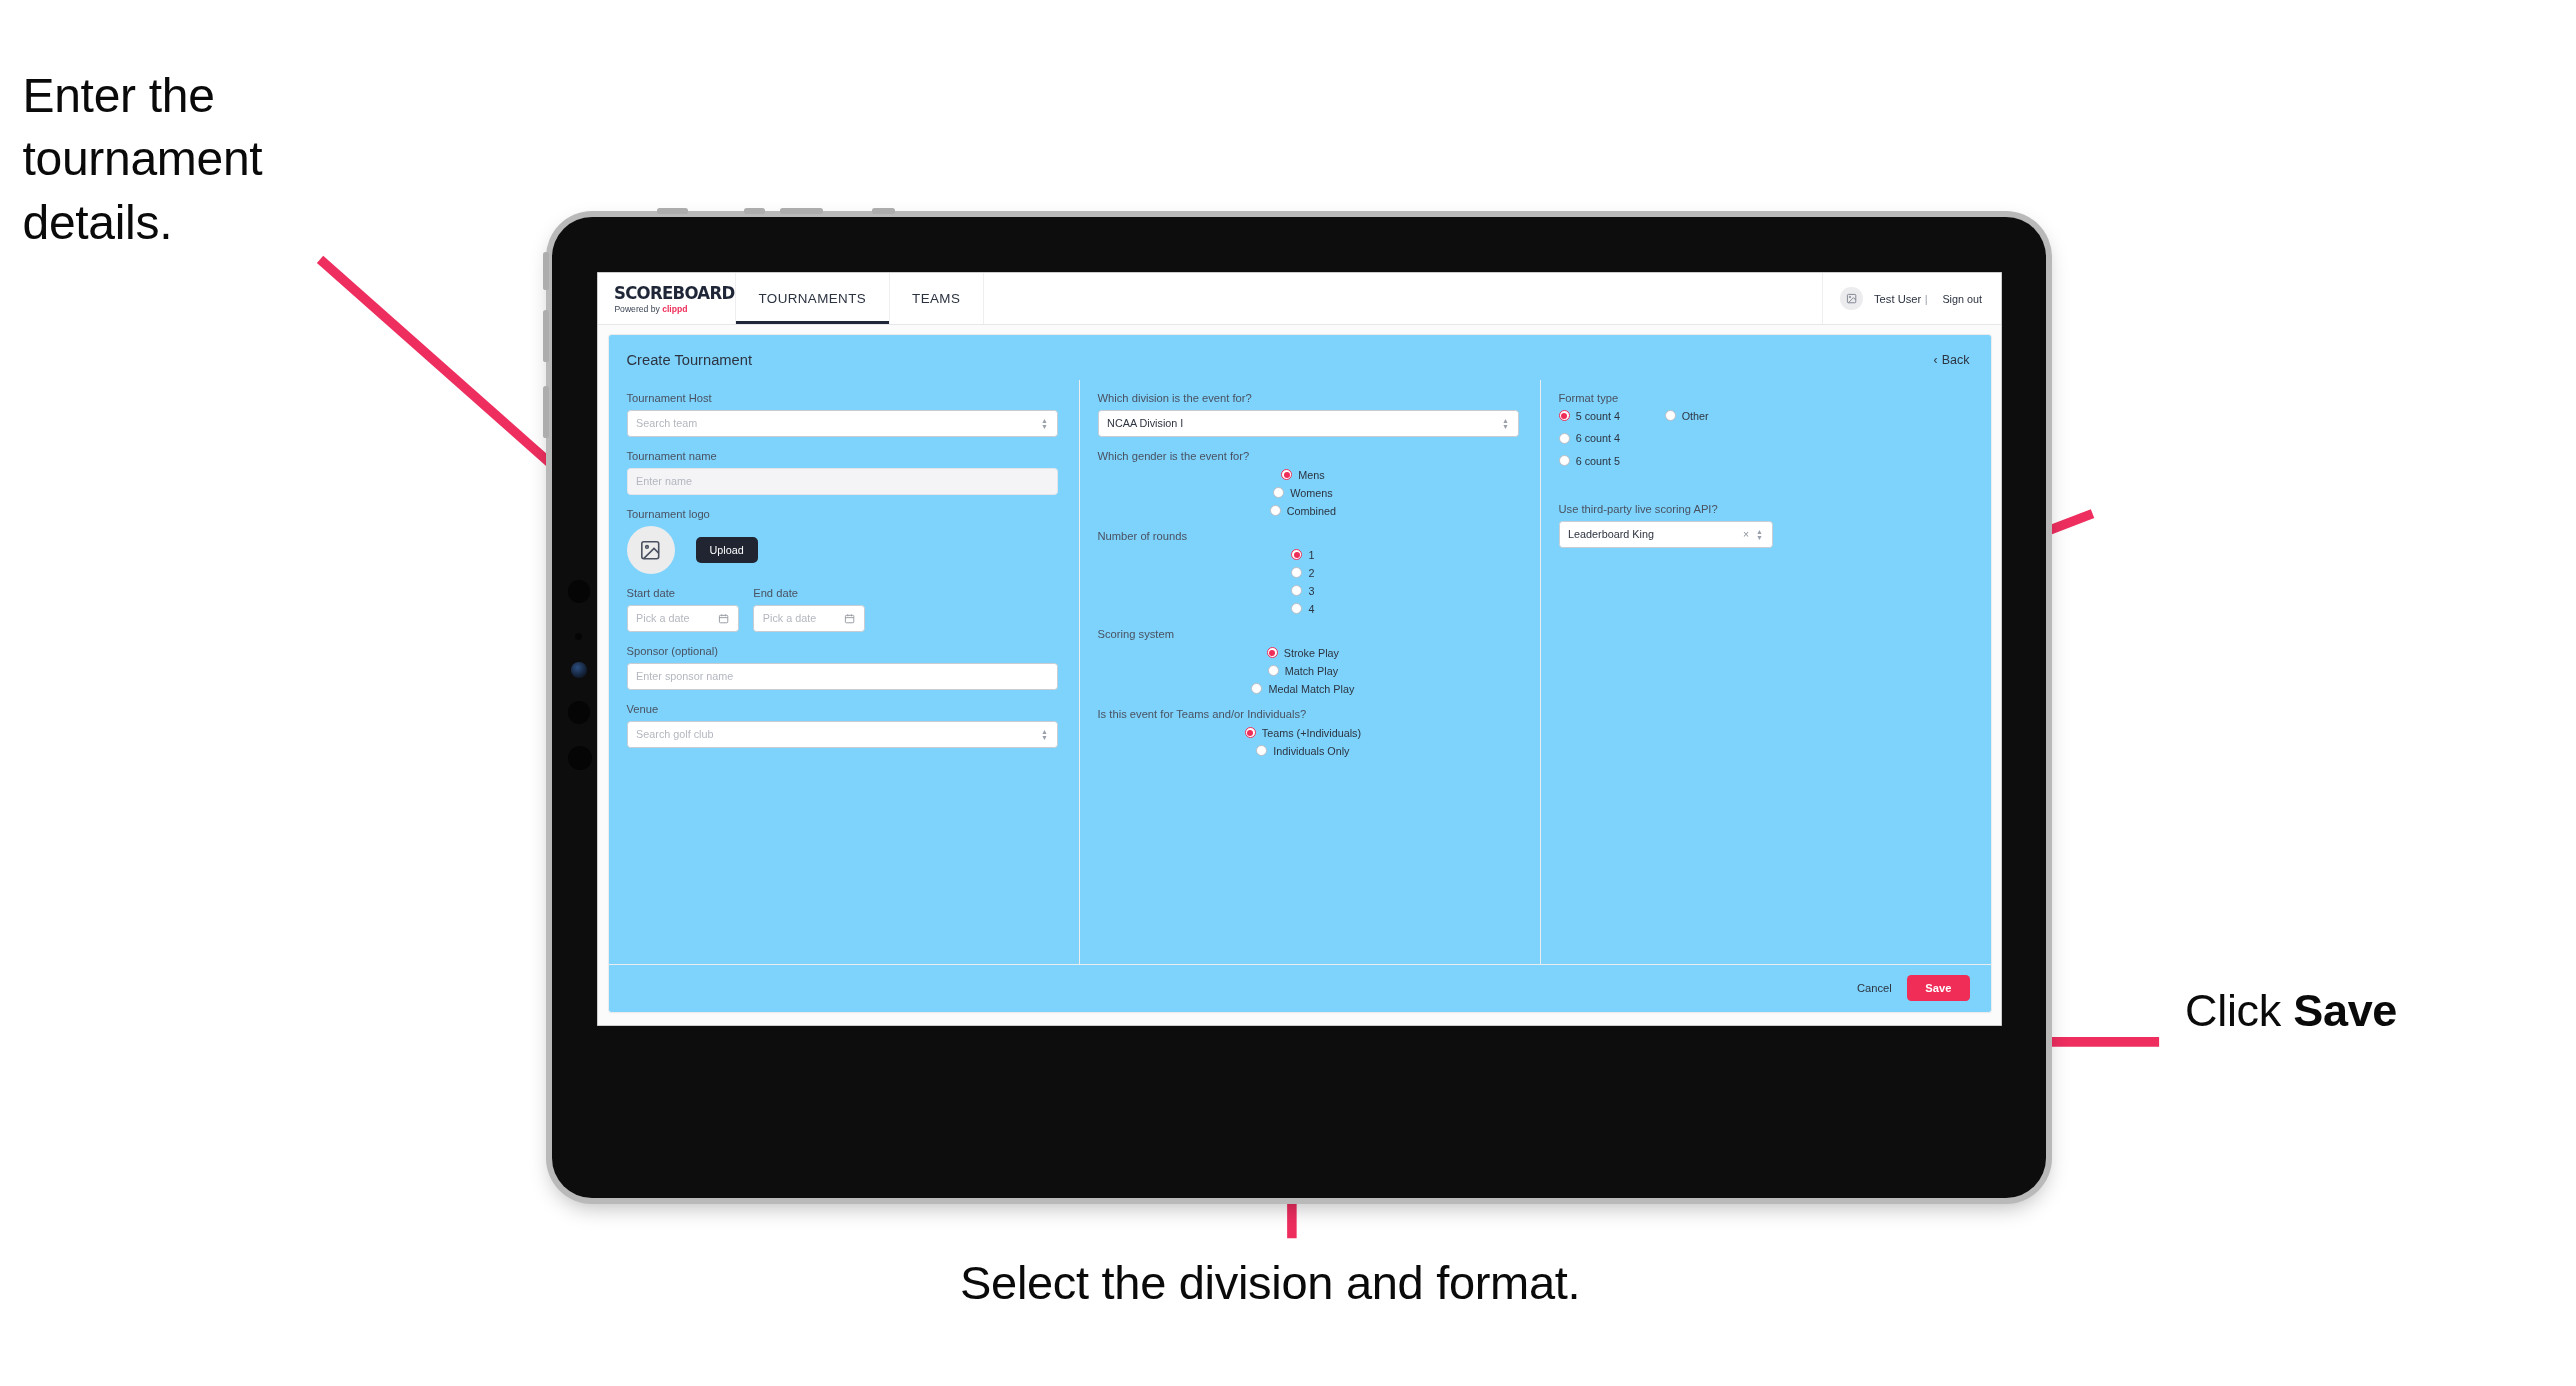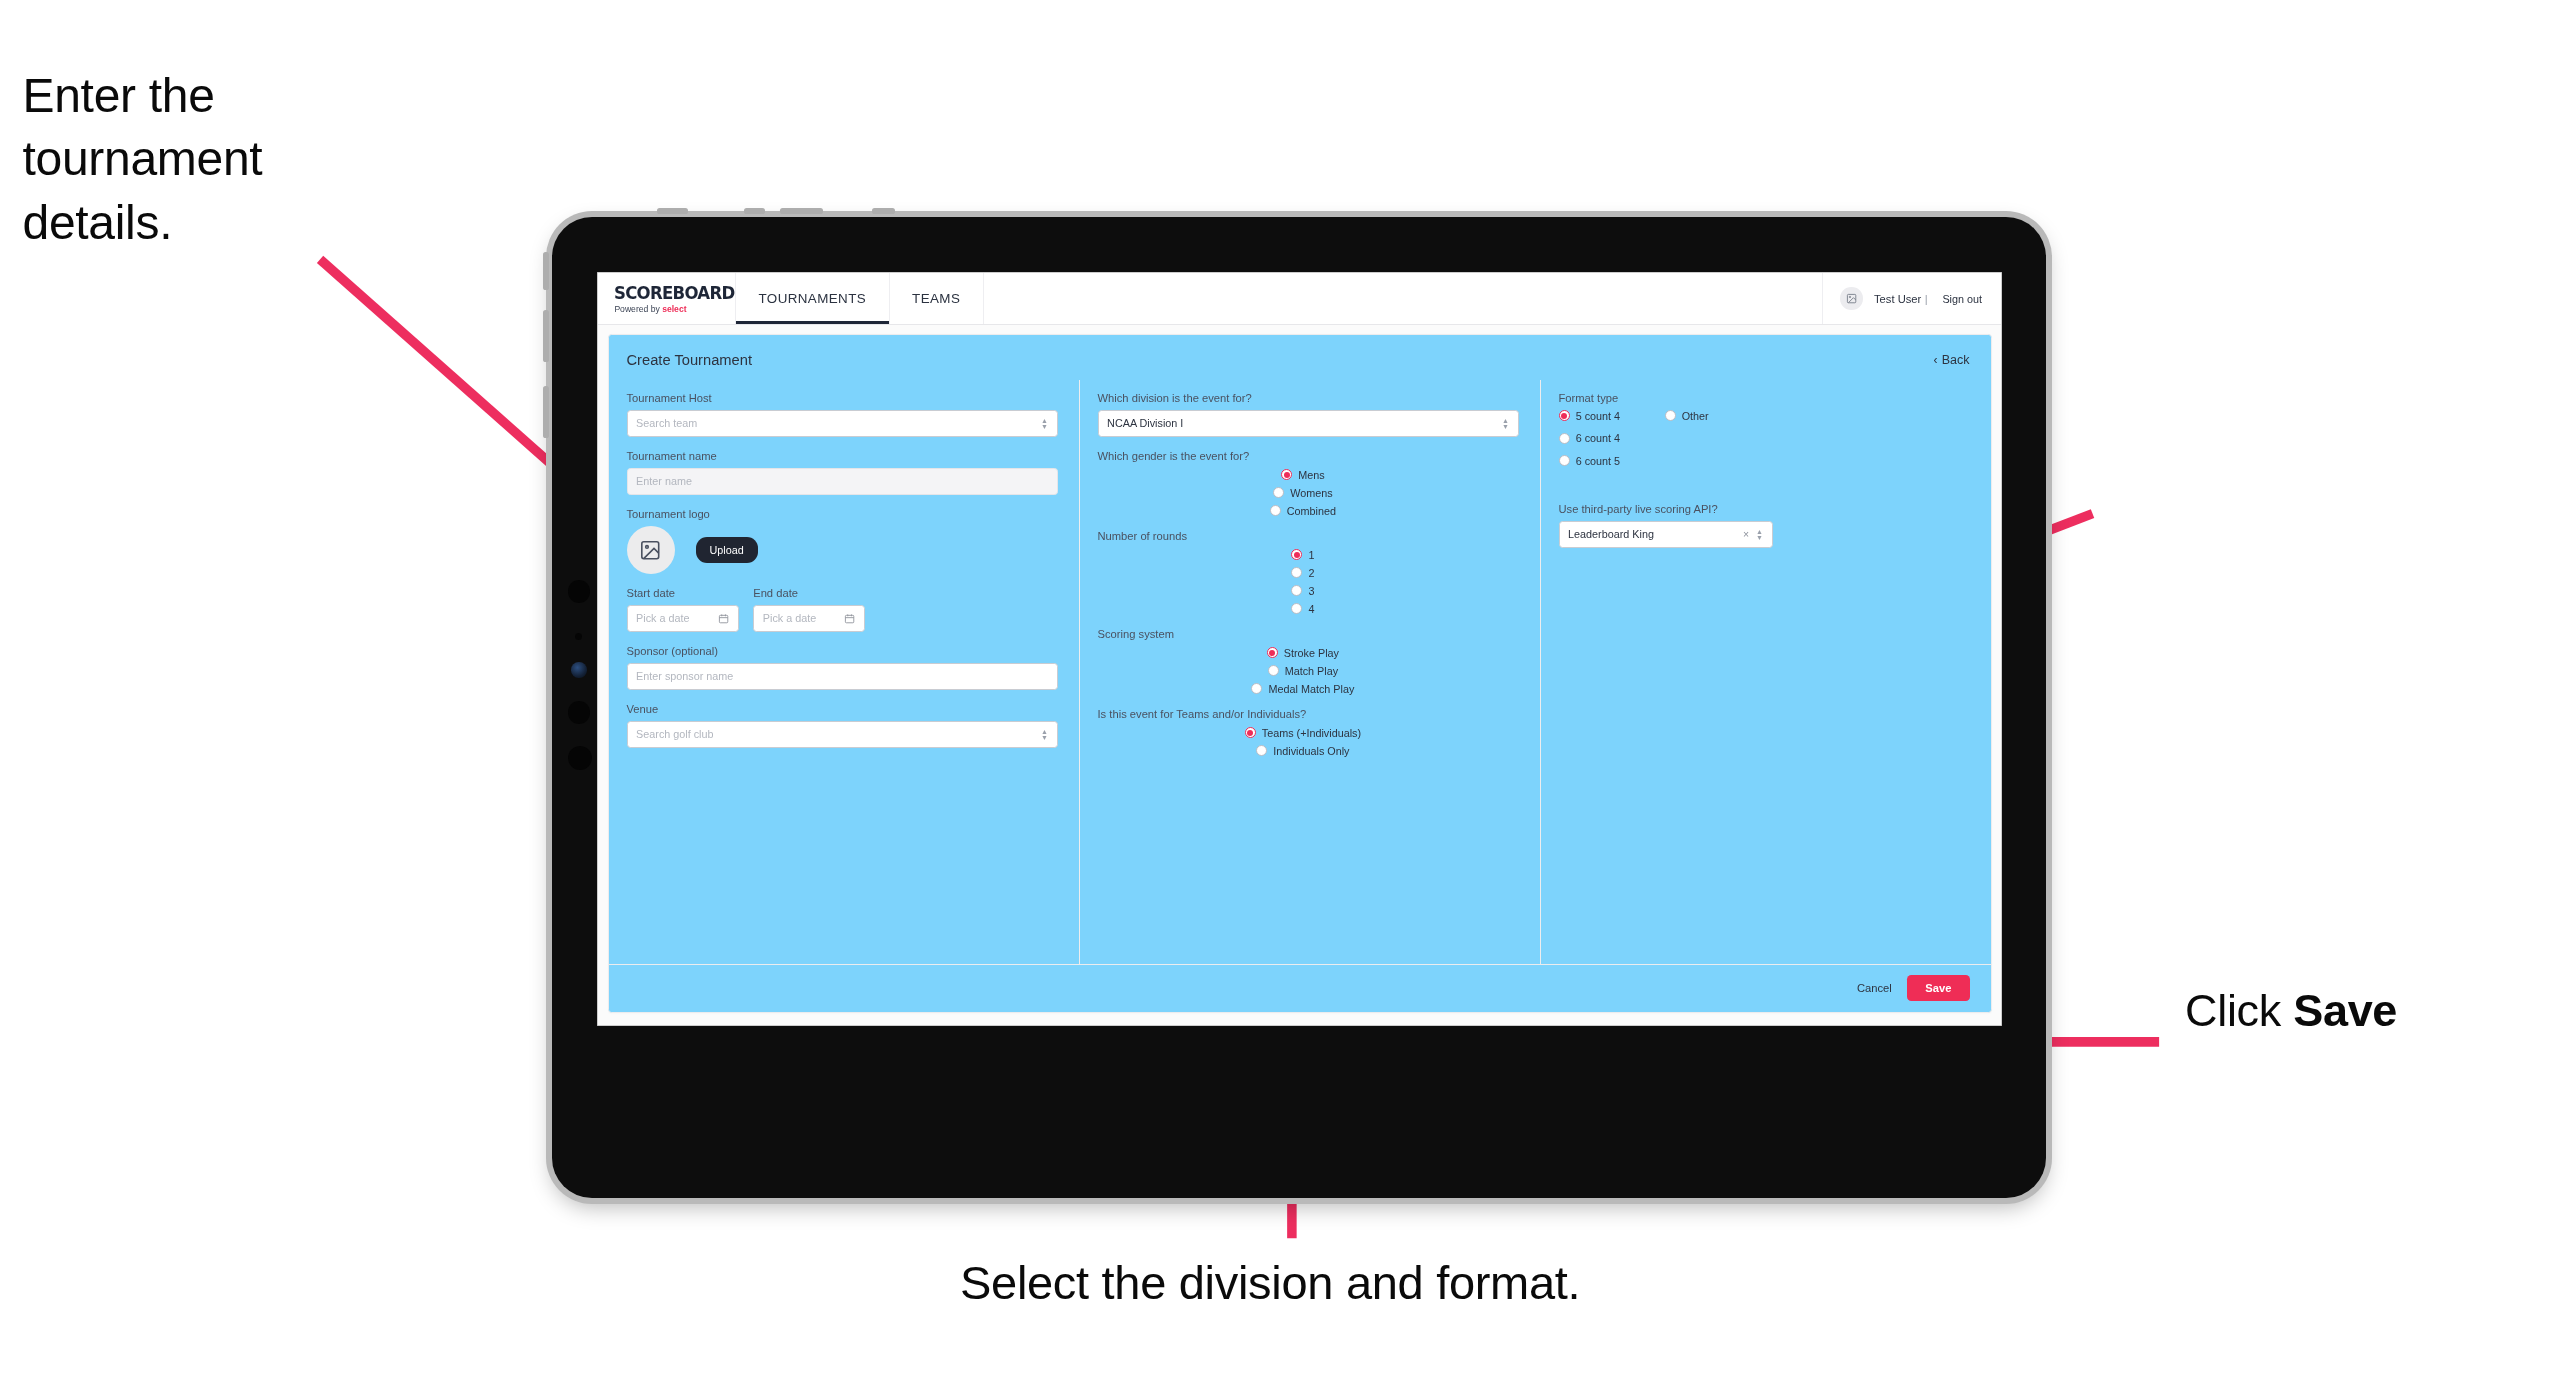--- a/index.html
+++ b/index.html
@@ -175,21 +175,21 @@
   .gap { height: 13px; }
 
   
   .logo-row { display: flex; align-items: center; gap: 21px; margin-top: 1.7px; }
   .logo-circle {
     width: 48px; height: 48px; border-radius: 50%;
     background: #ececed; display: flex; align-items: center; justify-content: center;
   }
   .upload-btn {
     background: #202531; color: #ffffff;
-    font-size: 10.8px; padding: 7px 14px; border-radius: 11px;
+    font-size: 10.8px; padding: 7px 14px; border-radius: 5px;
     border: none; cursor: pointer;
   }
   .dates { display: flex; gap: 14.7px; }
   .dates > div { width: 112px; }
 
   
   .radio-row { display: flex; align-items: center; flex-wrap: wrap; gap: 6px; flex-direction: column; }
   .radio-opt { display: flex; align-items: center; gap: 6px; margin-right: 10.4px; cursor: pointer; }
   .rd {
     width: 11.2px; height: 11.2px; border-radius: 50%;
@@ -270,21 +270,21 @@
     <div class="sensor s3"></div>
     <div class="sensor s4"></div>
     <div class="sensor s5"></div>
 
     <div class="screen">
 
       <div class="topnav">
         <div class="brand">
           <div class="brand-name">SCOREBOARD</div>
           <div class="brand-sub">
-            <span>Powered by </span><span class="accent">select</span>
+            <span>Powered by </span><span class="accent">clippd</span>
           </div>
         </div>
 
         <div class="navtab active">
           <span>TOURNAMENTS</span>
         </div>
         <div class="navtab">
           <span>TEAMS</span>
         </div>
         <div class="nav-spacer"></div>

